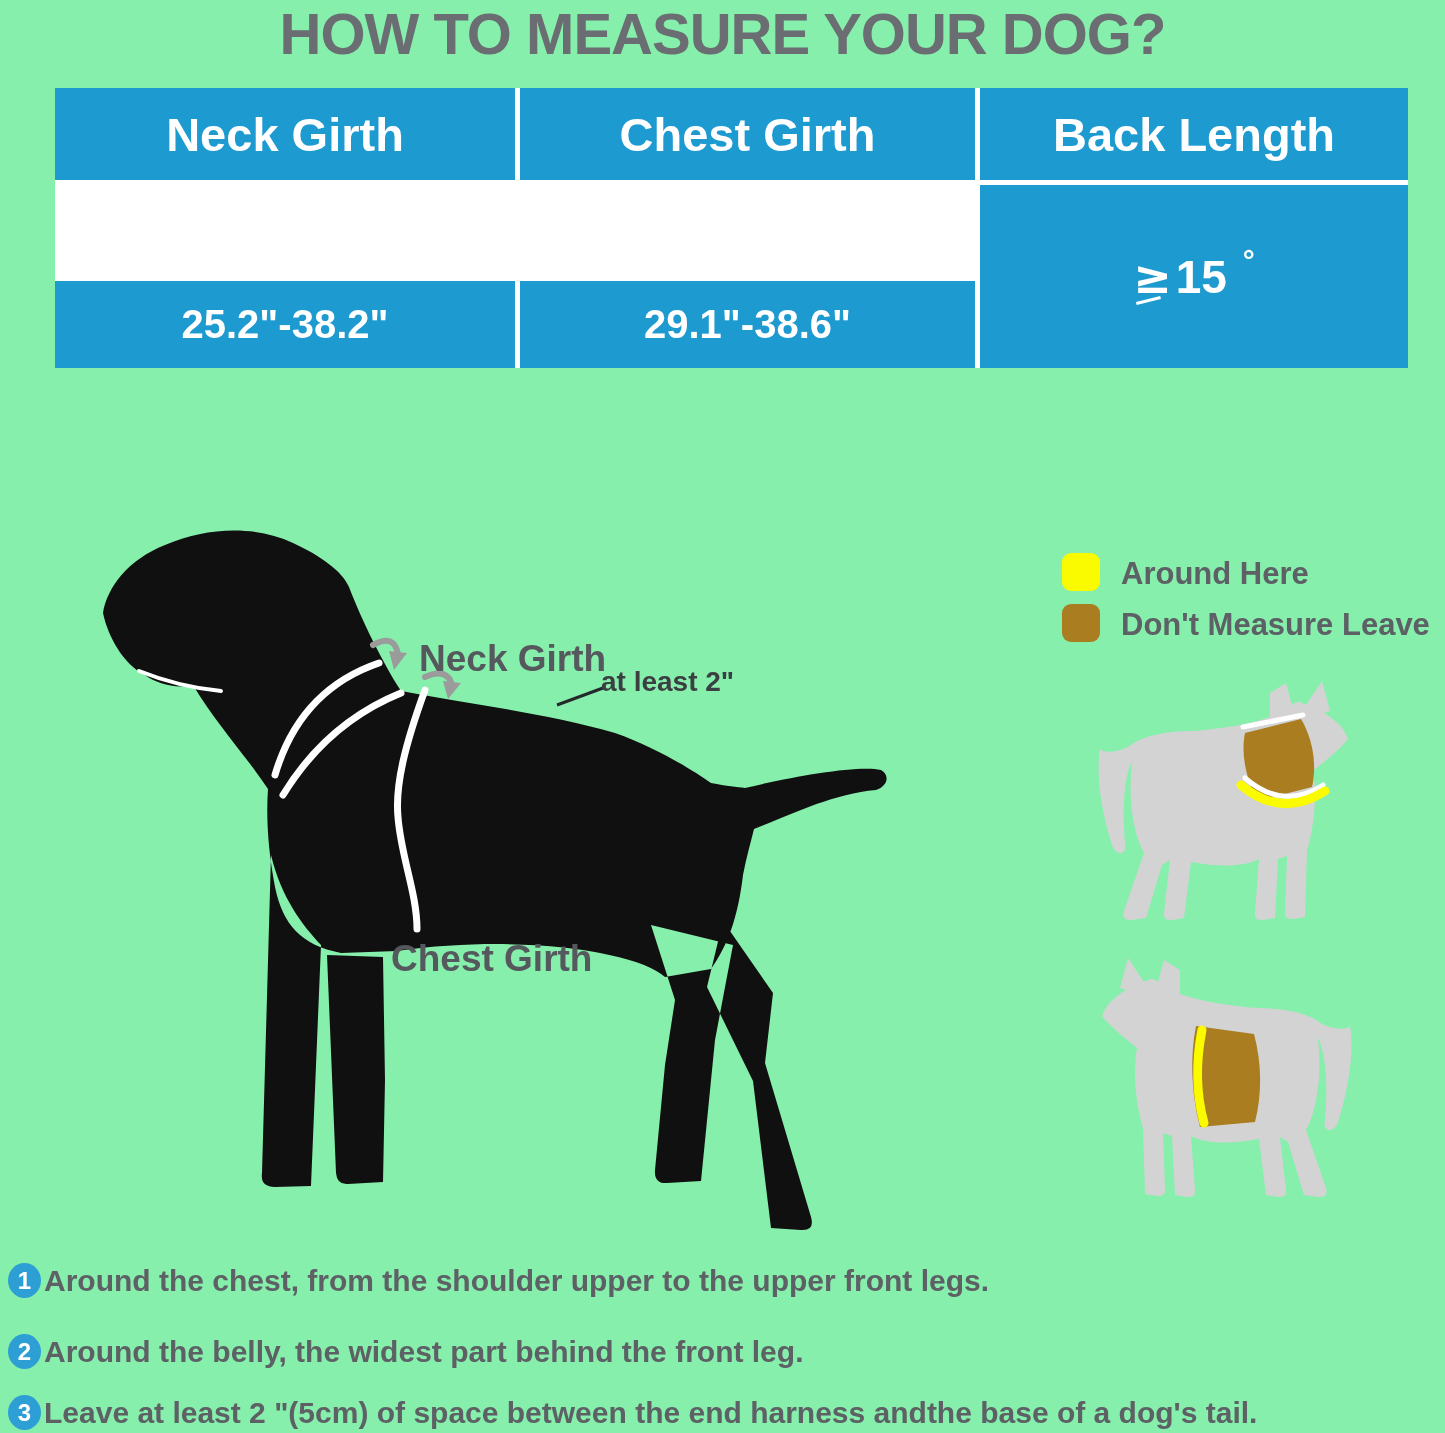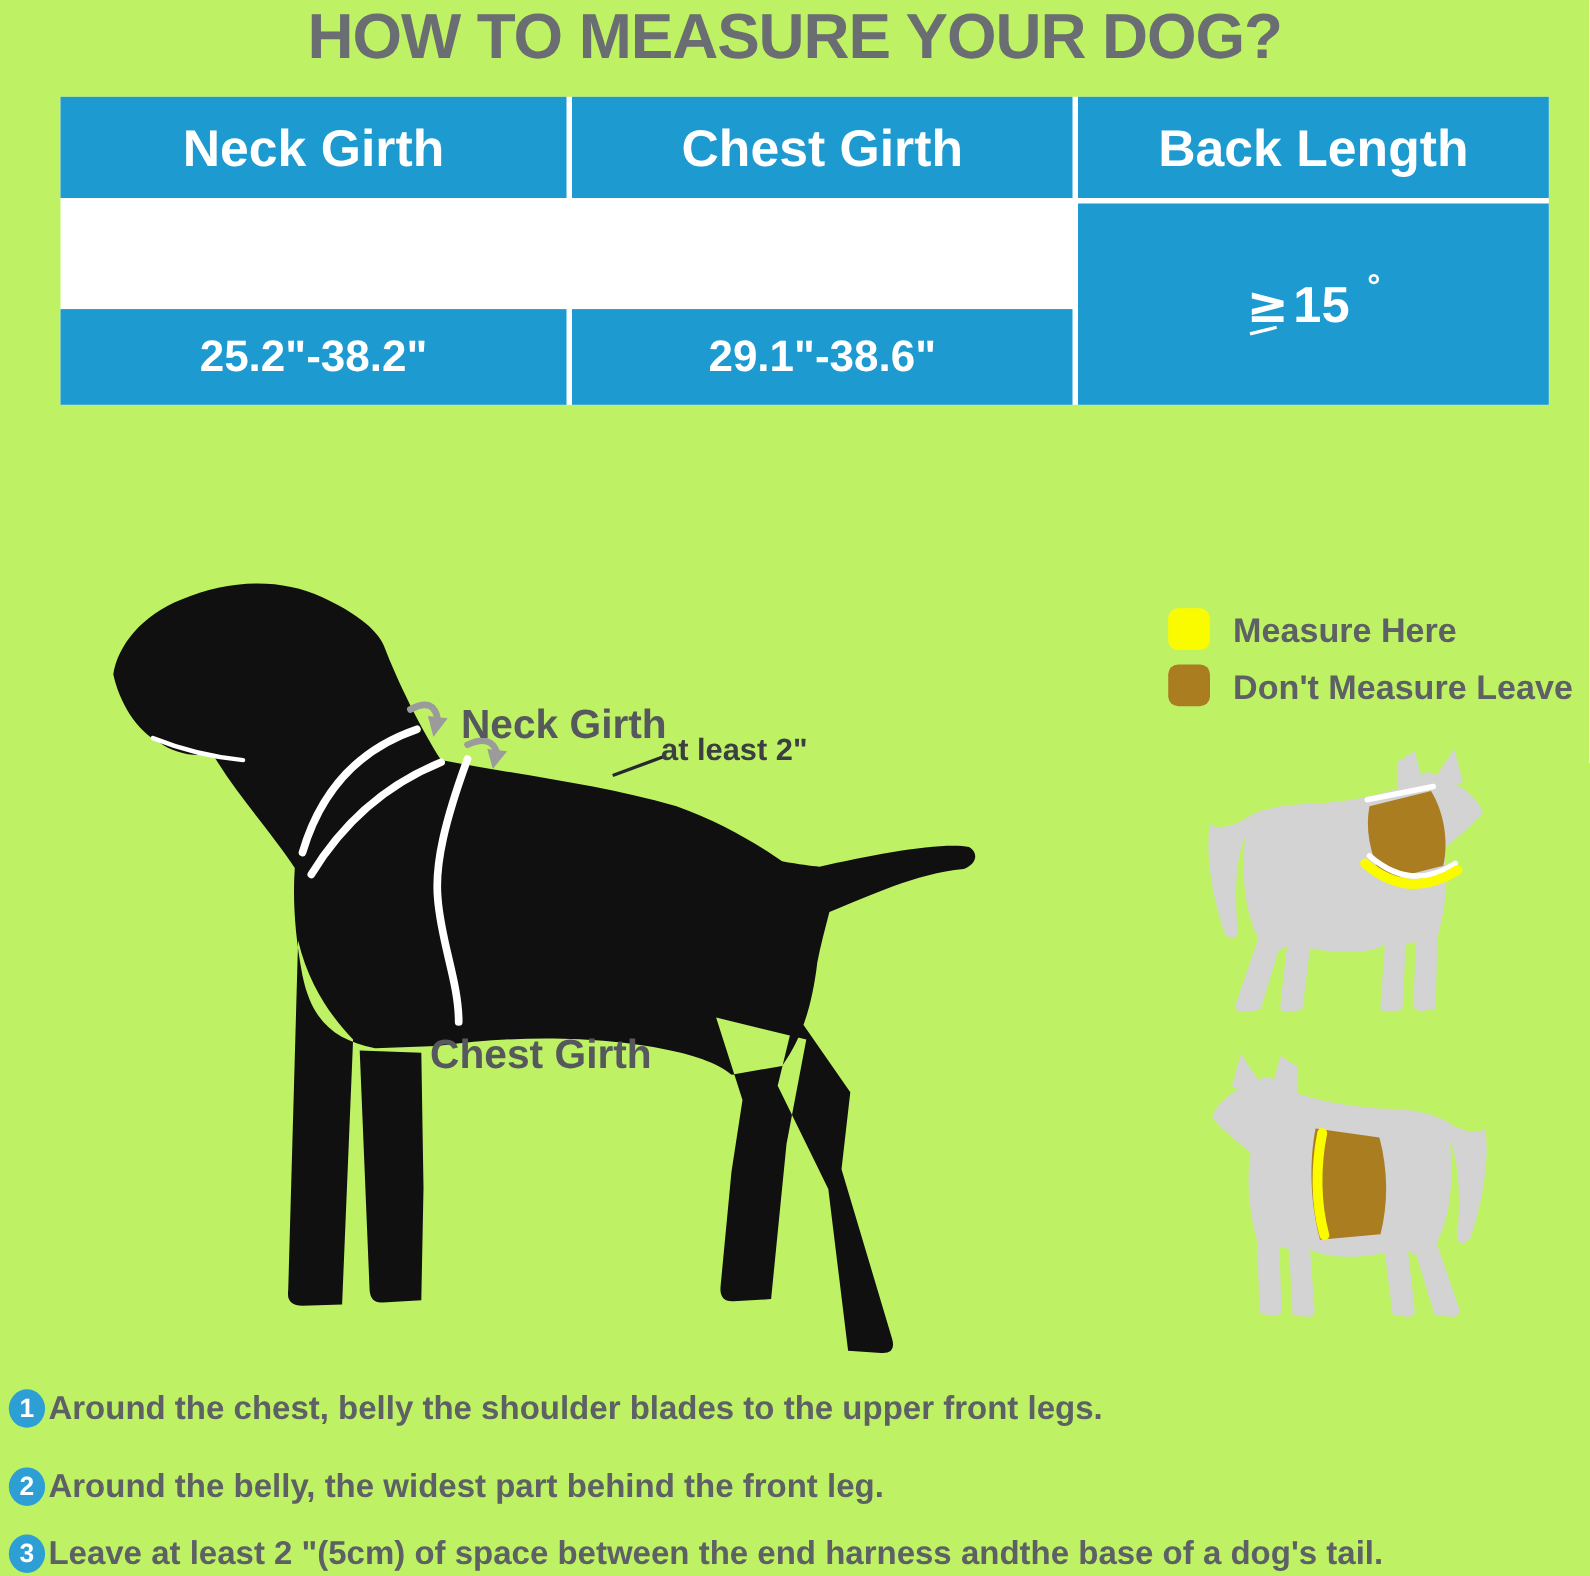--- a/index.html
+++ b/index.html
@@ -1,16 +1,16 @@
 <!DOCTYPE html>
 <html style="--table-blue: #1D9AD0; --title-gray: #6A6D71; --text-gray: #5D6064; --label-gray: #55585C; --dark-label: #3C3F42; --dog-black: #101010; --dog-gray: #D3D3D4; --swatch-yellow: #FBFB00; --swatch-brown: #AA7D20; --badge-blue: #2E9FD4; --arrow-gray: #9B9B9B;"><head>
 <meta charset="utf-8">
 <style>
   html,body{margin:0;padding:0;background:#fff;}
-  .page{position:relative;width:1445px;height:1433px;background:#bef264;overflow:hidden;
+  .page{position:relative;width:1445px;height:1433px;background:#86efac;overflow:hidden;
         font-family:"Liberation Sans","DejaVu Sans",sans-serif;font-weight:bold;}
 
   
   .title{position:absolute;top:0;left:0;width:100%;text-align:center;margin:0;
          font-size:58px;letter-spacing:-1px;color:var(--title-gray,#6A6D71);}
 
   
   .size-table{position:absolute;left:55px;top:88px;width:1353px;height:280px;
               display:grid;grid-template-columns:460px 455px 428px;
               grid-template-rows:92px 91px 87px;gap:5px;background:#fff;}
@@ -121,21 +121,21 @@
     <path class="arrow" d="M 330 152 Q 352 142 357 160"></path>
     <polygon class="ahead" points="348,156 366,158 353,174"></polygon>
     <line class="leader" x1="508" y1="163" x2="462" y2="180"></line>
   </svg>
 
   <div class="diagram-label neck-label">Neck Girth</div>
   <div class="diagram-label clearance-label">at least 2"</div>
   <div class="diagram-label chest-label">Chest Girth</div>
 
   <div class="swatch sw-yellow"></div>
-  <div class="legend-label lg1">Measure Here</div>
+  <div class="legend-label lg1">Around Here</div>
   <div class="swatch sw-brown"></div>
   <div class="legend-label lg2">Don't Measure Leave</div>
 
   <svg width="0" height="0" style="position:absolute" aria-hidden="true">
     <defs>
       <path id="spitz-body" d="M10 64 C14 52 24 44 34 38 L28 36 36 6 52 30 C58 26 62 26 66 30
         L72 8 88 18 88 42 C110 50 140 54 165 56 C195 56 218 62 230 72 C244 78 254 78 258 74
         C262 96 258 132 246 170 C242 182 230 180 233 168 C236 134 234 102 226 86
         C230 120 226 156 214 178 L234 236 Q237 246 226 245 L212 243 196 190 188 185 194 238
         Q195 246 186 245 L174 243 167 187 C135 193 112 191 99 184 L103 238 Q104 246 95 245
@@ -153,21 +153,21 @@
   </svg>
 
   <svg class="dogB" viewBox="0 0 265 255">
     <use href="#spitz-body" class="dog-gray"></use>
     <path class="band" d="M 104 74 L 162 82 C 170 112 170 142 163 170 L 108 175 C 99 142 98 104 104 74 Z"></path>
     <path class="ystripe" d="M 110 78 C 104 108 104 142 112 171"></path>
   </svg>
 
   <div class="inst i1">
     <span class="numchip">1</span>
-    <span class="inst-text">Around the chest, belly the shoulder blades to the upper front legs.</span>
+    <span class="inst-text">Around the chest, from the shoulder upper to the upper front legs.</span>
   </div>
   <div class="inst i2">
     <span class="numchip">2</span>
     <span class="inst-text">Around the belly, the widest part behind the front leg.</span>
   </div>
   <div class="inst i3">
     <span class="numchip">3</span>
     <span class="inst-text">Leave at least 2 "(5cm) of space between the end harness andthe base of a dog's tail.</span>
   </div>
 

